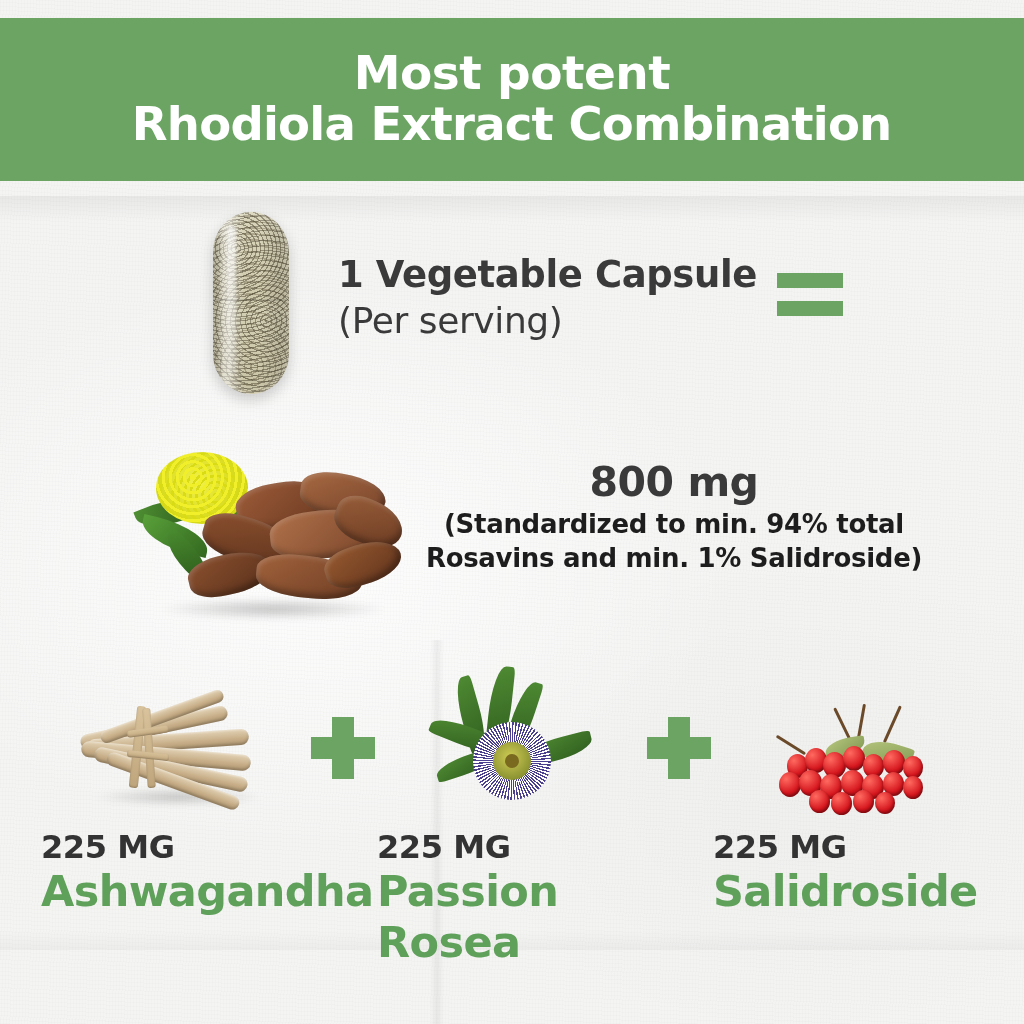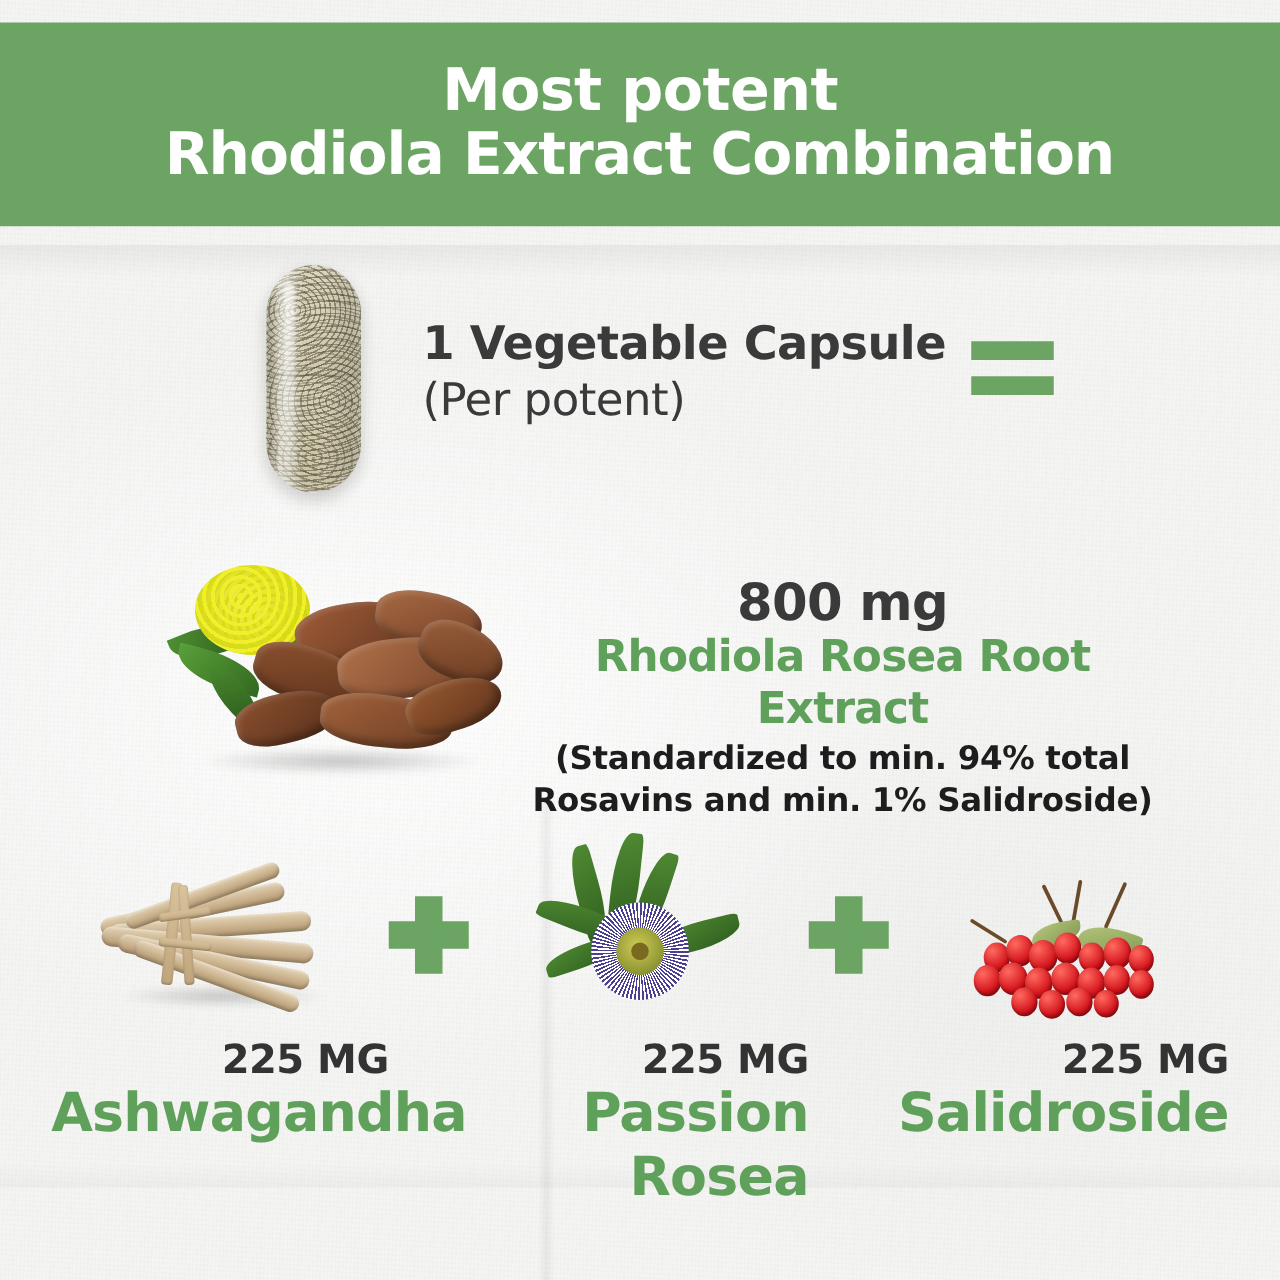--- a/index.html
+++ b/index.html
@@ -125,21 +125,21 @@
   .rhodiola-text .note {
     color:#1d1d1d; font-weight:bold; font-size:26px; line-height:1.24;
     font-family:"DejaVu Sans", sans-serif; letter-spacing:-.3px; margin-top:2px;
   }
 
   
   #ingredients-row {
     position:absolute; left:0; top:660px; width:1024px; height:270px;
     display:flex; align-items:flex-start; justify-content:center;
   }
-  .ing-col { width:270px; position:relative; text-align:right; }
+  .ing-col { width:270px; position:relative; text-align:left; }
   .ing-art { height:170px; position:relative; }
   .ing-dose {
     color:#333333; font-weight:bold; font-size:32px; line-height:1.12;
     font-family:"DejaVu Sans", sans-serif; letter-spacing:-.4px;
   }
   .ing-name {
     color:#5fa05a; font-weight:bold; font-size:43px; line-height:1.2;
     font-family:"DejaVu Sans", sans-serif; letter-spacing:-.6px;
   }
   .plus {
@@ -191,21 +191,21 @@
   <div id="banner">
     <div class="line1">Most potent</div>
     <div class="line2">Rhodiola Extract Combination</div>
   </div>
 
   <div id="capsule-row">
     <div class="capsule-img"></div>
 
     <div class="cap-text">
       <div class="t1">1 Vegetable Capsule</div>
-      <div class="t2">(Per potent)</div>
+      <div class="t2">(Per serving)</div>
     </div>
 
     <div class="equals">
       <div class="bar"></div>
       <div class="bar"></div>
     </div>
   </div>
 
   <div id="rhodiola-row">
     <div class="rhodiola-img">
@@ -227,21 +227,20 @@
       <div class="rr-root" style="left:74px;  top:70px; width:92px; height:44px; background:linear-gradient(160deg,#8d512f,#5e331d); transform:rotate(16deg);"></div>
       <div class="rr-root" style="left:142px; top:62px; width:112px; height:48px; background:linear-gradient(140deg,#b0714a,#79452a); transform:rotate(-6deg);"></div>
       <div class="rr-root" style="left:206px; top:52px; width:70px; height:44px; background:linear-gradient(150deg,#9a5f3a,#6a3a22); transform:rotate(22deg);"></div>
       <div class="rr-root" style="left:60px;  top:106px; width:84px; height:40px; background:linear-gradient(150deg,#8a4f2e,#5b321c); transform:rotate(-14deg);"></div>
       <div class="rr-root" style="left:128px; top:108px; width:106px; height:42px; background:linear-gradient(145deg,#a2633c,#6e3d24); transform:rotate(6deg);"></div>
       <div class="rr-root" style="left:196px; top:96px; width:78px; height:40px; background:linear-gradient(155deg,#96592f,#63351e); transform:rotate(-18deg);"></div>
     </div>
 
     <div class="rhodiola-text">
       <div class="dose">800 mg</div>
-      <div class="name">Rhodiola Rosea Root Extract</div>
       <div class="note">(Standardized to min. 94% total</div>
       <div class="note">Rosavins and min. 1% Salidroside)</div>
     </div>
   </div>
 
   <div id="ingredients-row">
 
     <div class="ing-col">
       <div class="ing-art">
         <div class="art-shadow" style="left:52px; top:128px; width:170px; height:18px;"></div>

